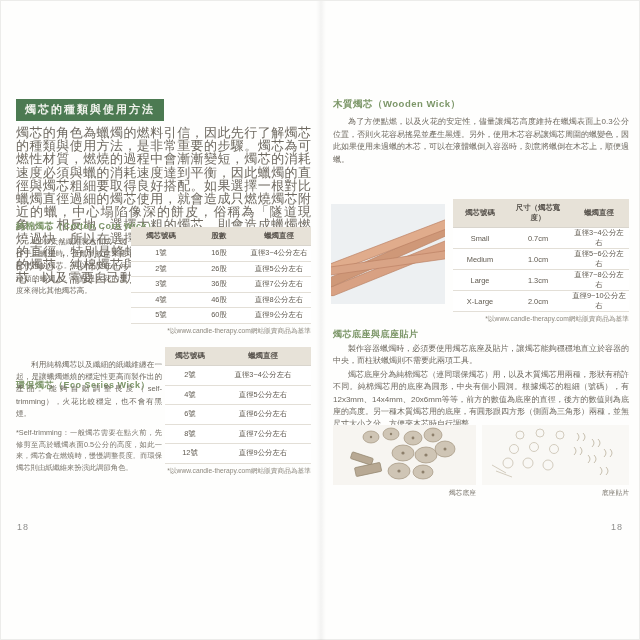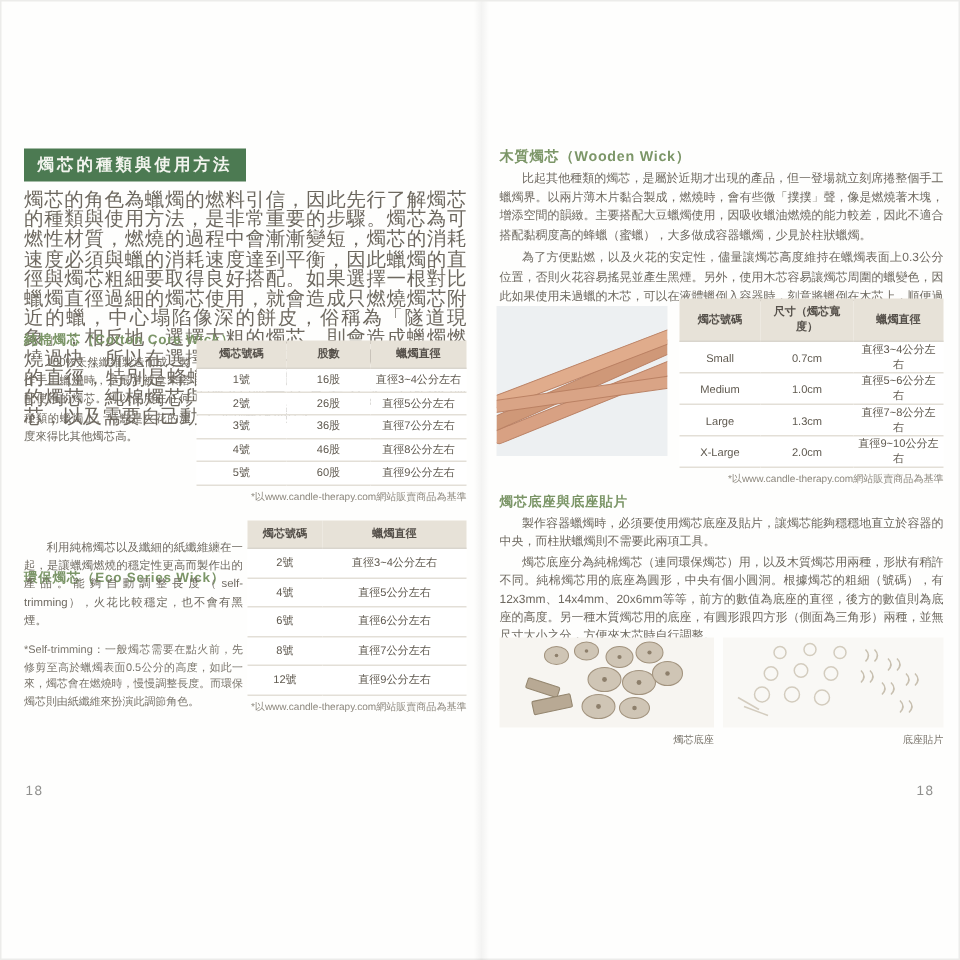--- a/index.html
+++ b/index.html
@@ -140,21 +140,20 @@
       <div class="footnote" style="margin-top:3px;">*以www.candle-therapy.com網站販賣商品為基準</div>
     </div>
 
     <div class="abs pageno" style="left:16px;top:521px;">18</div>
   </div>
 
   <div>
     <div class="abs sec-heading" style="left:332px;top:97px;font-size:9.5px;">木質燭芯（Wooden Wick）</div>
 
     <div class="abs" style="left:332px;top:112px;width:296px;">
-      <div class="body-text indent" style="font-size:8px;line-height:12.6px;">比起其他種類的燭芯，是屬於近期才出現的產品，但一登場就立刻席捲整個手工蠟燭界。以兩片薄木片黏合製成，燃燒時，會有些微「撲撲」聲，像是燃燒著木塊，增添空間的韻緻。主要搭配大豆蠟燭使用，因吸收蠟油燃燒的能力較差，因此不適合搭配黏稠度高的蜂蠟（蜜蠟），大多做成容器蠟燭，少見於柱狀蠟燭。</div>
       <div class="body-text indent" style="font-size:8px;line-height:12.6px;margin-top:3px;">為了方便點燃，以及火花的安定性，儘量讓燭芯高度維持在蠟燭表面上0.3公分位置，否則火花容易搖晃並產生黑煙。另外，使用木芯容易讓燭芯周圍的蠟變色，因此如果使用未過蠟的木芯，可以在液體蠟倒入容器時，刻意將蠟倒在木芯上，順便過蠟。</div>
     </div>
 
     <div class="abs photo" style="left:330px;top:203px;width:114px;height:100px;background:#edf0f2;">
       <svg width="114" height="100" viewBox="0 0 114 100">
         <g stroke="#b97f62" stroke-width="0.6">
           <rect x="-8" y="60" width="130" height="9" rx="3" fill="#d8a183" transform="rotate(-22 57 60)"></rect>
           <rect x="-10" y="48" width="132" height="9" rx="3" fill="#cf9878" transform="rotate(-24 57 50)"></rect>
           <rect x="-6" y="38" width="128" height="9" rx="3" fill="#e0ac8c" transform="rotate(-21 57 42)"></rect>
           <rect x="-12" y="55" width="135" height="8" rx="3" fill="#d9a486" transform="rotate(-8 57 68)"></rect>
@@ -192,21 +191,21 @@
               <td>2.0cm</td>
               <td>直徑9~10公分左右</td>
             </tr>
           </tbody>
         </table>
       <div class="footnote" style="margin-top:3px;">*以www.candle-therapy.com網站販賣商品為基準</div>
     </div>
 
     <div class="abs sec-heading" style="left:332px;top:327px;">燭芯底座與底座貼片</div>
     <div class="abs" style="left:332px;top:342px;width:296px;">
-      <div class="body-text indent" style="font-size:8px;line-height:12.4px;">製作容器蠟燭時，必須要使用燭芯底座及貼片，讓燭芯能夠穩穩地直立於容器的中央，而柱狀蠟燭則不需要此兩項工具。</div>
+      <div class="body-text indent" style="font-size:8px;line-height:12.4px;font-family:Liberation Mono, monospace;">製作容器蠟燭時，必須要使用燭芯底座及貼片，讓燭芯能夠穩穩地直立於容器的中央，而柱狀蠟燭則不需要此兩項工具。</div>
       <div class="body-text indent" style="font-size:8px;line-height:12.4px;margin-top:1px;">燭芯底座分為純棉燭芯（連同環保燭芯）用，以及木質燭芯用兩種，形狀有稍許不同。純棉燭芯用的底座為圓形，中央有個小圓洞。根據燭芯的粗細（號碼），有12x3mm、14x4mm、20x6mm等等，前方的數值為底座的直徑，後方的數值則為底座的高度。另一種木質燭芯用的底座，有圓形跟四方形（側面為三角形）兩種，並無尺寸大小之分，方便夾木芯時自行調整。</div>
     </div>
 
     <div class="abs" style="left:332px;top:424px;width:143px;">
       <div class="photo" style="width:143px;height:60px;background:#f7f5f1;">
         <svg width="143" height="60" viewBox="0 0 143 60">
           <g fill="#cfc5b5" stroke="#a2937e" stroke-width="0.7">
             <ellipse cx="38" cy="12" rx="8" ry="6"></ellipse>
               <ellipse cx="58" cy="9" rx="8" ry="6"></ellipse>
             <ellipse cx="80" cy="13" rx="9" ry="7"></ellipse>

